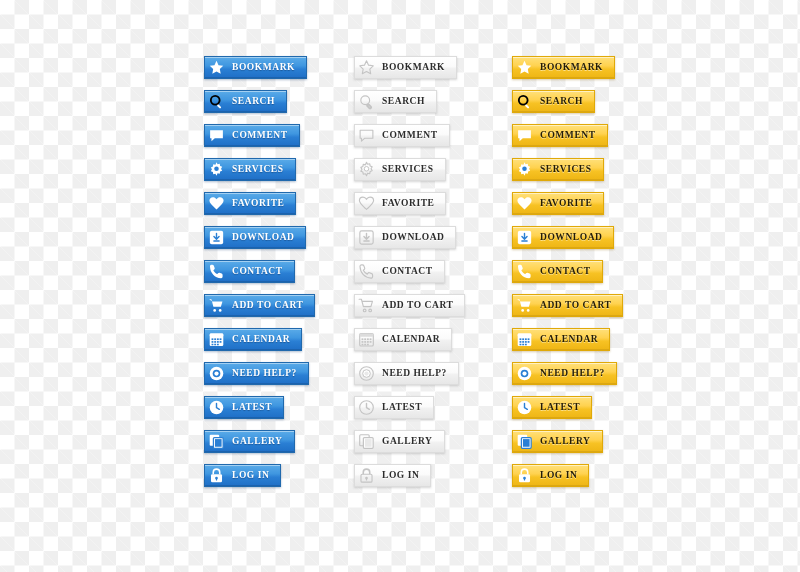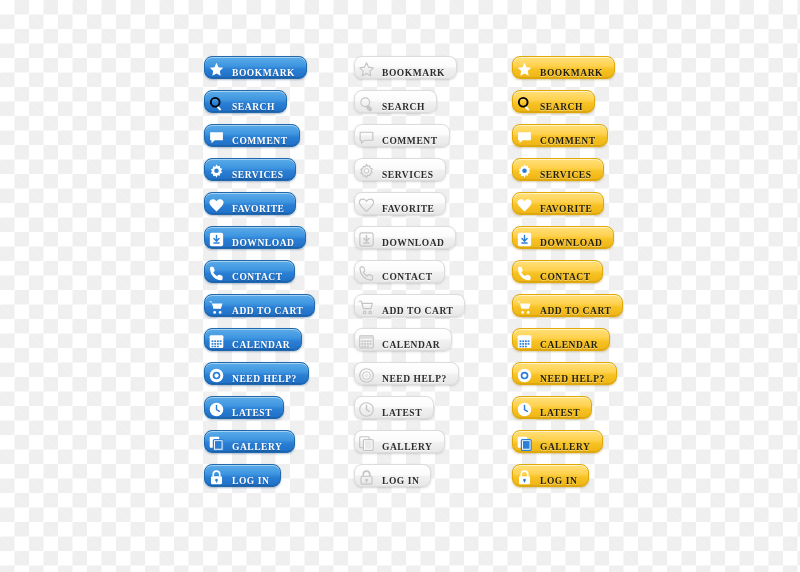--- a/index.html
+++ b/index.html
@@ -34,27 +34,27 @@
     top: 56px;
     display: flex;
     flex-direction: column;
   }
   .col-blue   { left: 204px; }
   .col-gray   { left: 354px; }
   .col-yellow { left: 512px; }
 
   .btn {
     display: inline-flex;
-    align-items: flex-end;
+    align-items: center;
     box-sizing: border-box;
     align-self: flex-start;
     height: 23px;
     padding: 0 9px 0 3px;
     margin-bottom: 11px;
-    border-radius: 8px;
+    border-radius: 0;
     white-space: nowrap;
     cursor: pointer;
     user-select: none;
     position: relative;
   }
 
   .btn .ico {
     width: 17px;
     height: 17px;
     flex: 0 0 17px;

